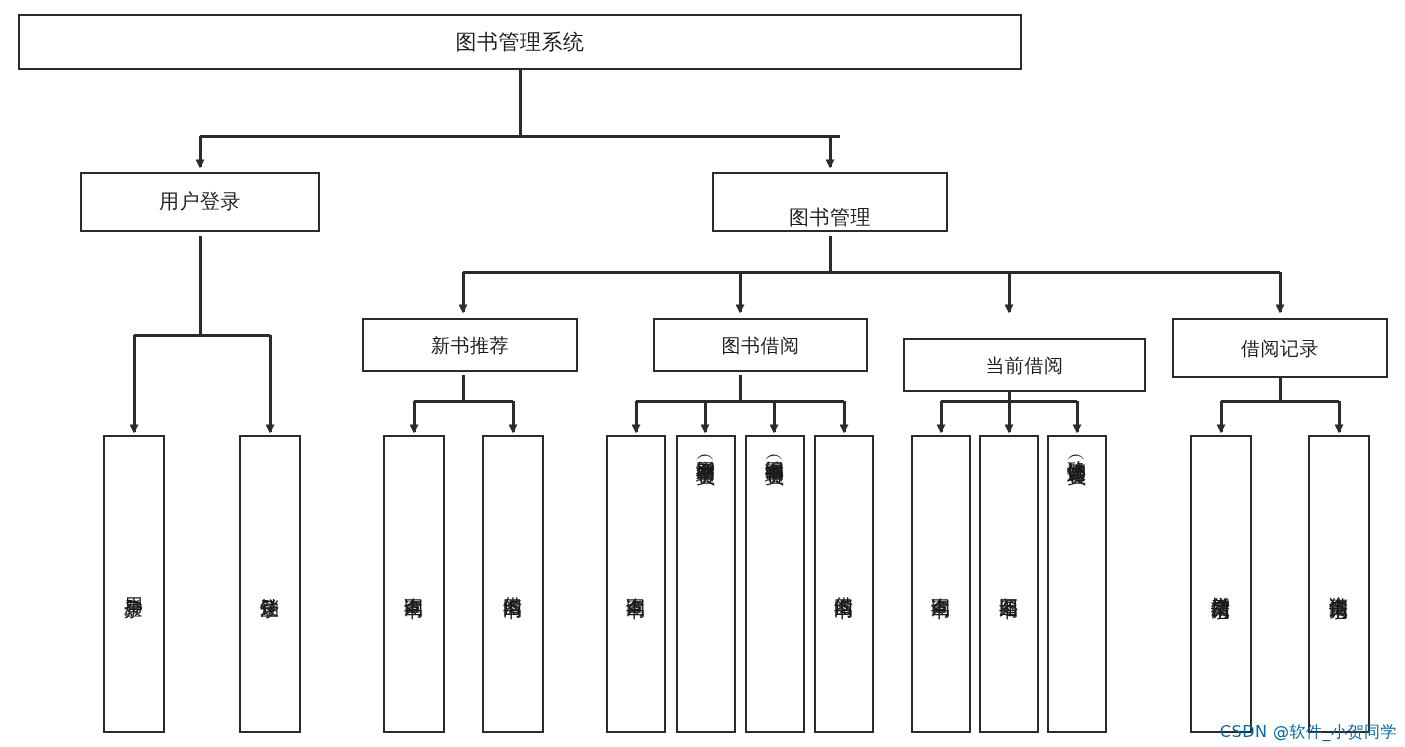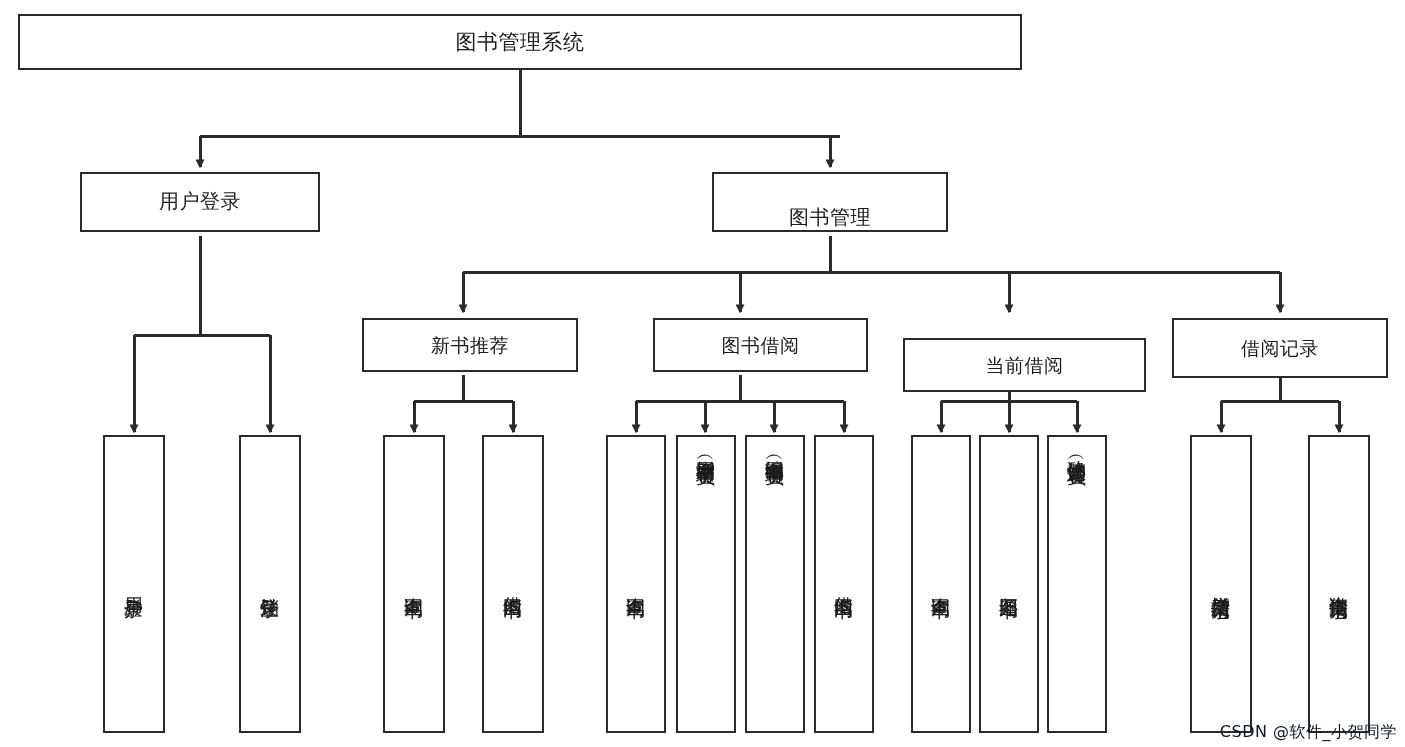--- a/index.html
+++ b/index.html
@@ -61,21 +61,21 @@
     max-height: 100%;
   }
   .node.leaf.align-top {
     align-items: flex-start;
   }
   #watermark {
     position: absolute;
     right: 8px;
     bottom: 4px;
     font-size: 16px;
-    color: #0f172a;
+    color: #0369a1;
     letter-spacing: 0.5px;
     user-select: none;
     white-space: nowrap;
   }
 </style>
 </head>
 <body>
 
 <div id="diagram-root">
 

